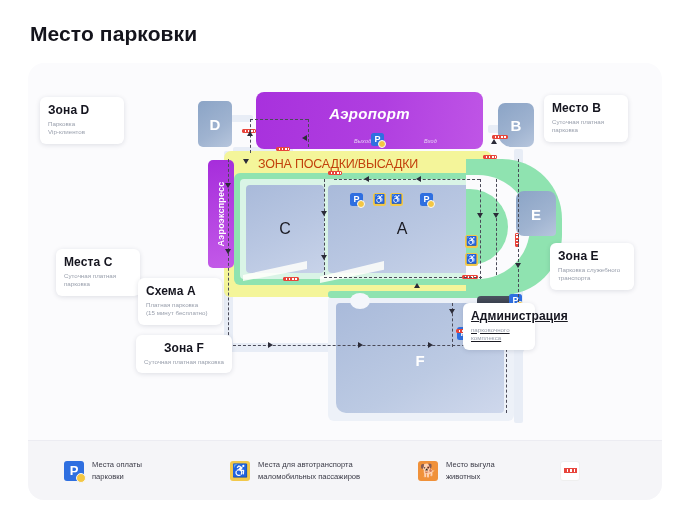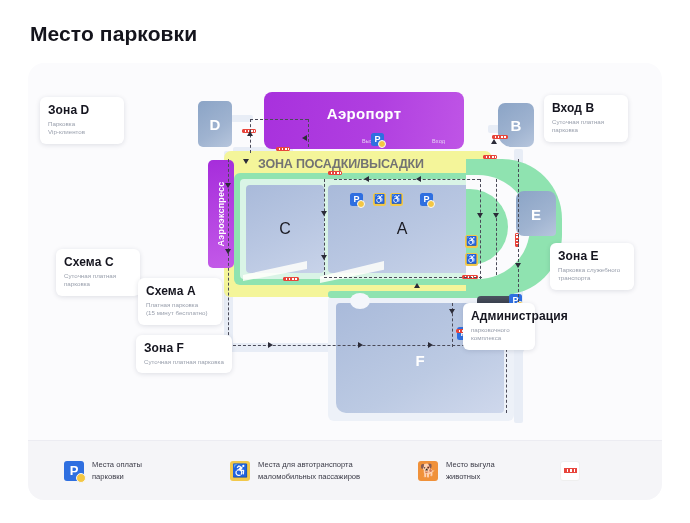--- a/index.html
+++ b/index.html
@@ -35,24 +35,25 @@
   #map-canvas {
     position: absolute;
     left: 0; top: 0; right: 0; bottom: 60px;
     overflow: hidden;
   }
 
   .blk { position: absolute; }
 
   
   #airport {
-    left: 236px; top: 29px; width: 200px; height: 57px;
+    left: 228px; top: 29px; width: 227px; height: 57px;
     background: linear-gradient(100deg,#a831dd 0%, #b03fe0 55%, #bf55e6 100%);
     border-radius: 8px;
     color:#fff;
+    font-style:italic;
   }
   #airport-label {
     position:absolute; left:0; right:0; top:13px;
     text-align:center; font-size:15px; font-weight:bold;
     letter-spacing:.3px;
   }
   .door-label {
     position:absolute; bottom:5px;
     font-size:5.5px; color:#e7d3f5; letter-spacing:.2px;
   }
@@ -88,21 +89,21 @@
   #zone-e { left:488px; top:128px; width:40px; height:45px; border-radius:8px 8px 4px 8px; }
 
   
   #yellow-field {
     left: 196px; top: 88px; width: 268px; height: 144px;
     background: #f4f59a;
     border-radius: 7px;
   }
   #zone-ladder-title {
     position:absolute; left:34px; top:6px;
-    font-size:12.5px; font-weight:bold; color:#737373;
+    font-size:12.5px; font-weight:normal; color:#c2410c;
     letter-spacing:-.2px;
   }
   
   #green-ring {
     left: 206px; top: 110px; width: 252px; height: 112px;
     background: #8fe3b0;
     border-radius: 6px;
   }
   
   #green-inner {
@@ -269,23 +270,23 @@
     font-size:12px; font-weight:bold; color:#15151f;
     margin-bottom:2.5px; letter-spacing:.1px;
   }
   .callout .c-sub {
     font-size:6.2px; color:#9aa0ad; line-height:1.45;
   }
   #callout-d { left:12px; top:34px; }
   #callout-b { left:516px; top:32px; }
   #callout-c { left:28px; top:186px; }
   #callout-a { left:110px; top:215px; }
-  #callout-f { left:108px; top:272px; width:96px; }
+  #callout-f { left:108px; top:272px; width:96px;text-align:center; }
   #callout-e { left:522px; top:180px; }
-  #callout-admin { left:435px; top:240px; width:72px; }
+  #callout-admin { left:435px; top:240px; width:72px;text-decoration:underline; }
 
   
   #legend {
     position:absolute;
     left:0; right:0; bottom:0; height:60px;
     background:#f5f5f8;
     border-top:1px solid #ececf2;
     display:flex; align-items:center;
   }
   .legend-item {
@@ -439,26 +440,26 @@
     <div class="arrow down" style="left:487px; top:200px;"></div>
     <div class="arrow up" style="left:463px; top:76px;"></div>
     <div class="arrow up" style="left:386px; top:220px;"></div>
 
     <div class="callout" id="callout-d">
       <div class="c-title">Зона D</div>
       <div class="c-sub" style="white-space:pre-line;">Парковка
 Vip-клиентов</div>
     </div>
     <div class="callout" id="callout-b">
-      <div class="c-title">Вход B</div>
+      <div class="c-title">Место B</div>
       <div class="c-sub" style="white-space:pre-line;">Суточная платная
 парковка</div>
     </div>
     <div class="callout" id="callout-c">
-      <div class="c-title">Схема C</div>
+      <div class="c-title">Места C</div>
       <div class="c-sub" style="white-space:pre-line;">Суточная платная
 парковка</div>
     </div>
     <div class="callout" id="callout-a">
       <div class="c-title">Схема A</div>
       <div class="c-sub" style="white-space:pre-line;">Платная парковка
 (15 минут бесплатно)</div>
     </div>
     <div class="callout" id="callout-f">
       <div class="c-title">Зона F</div>

